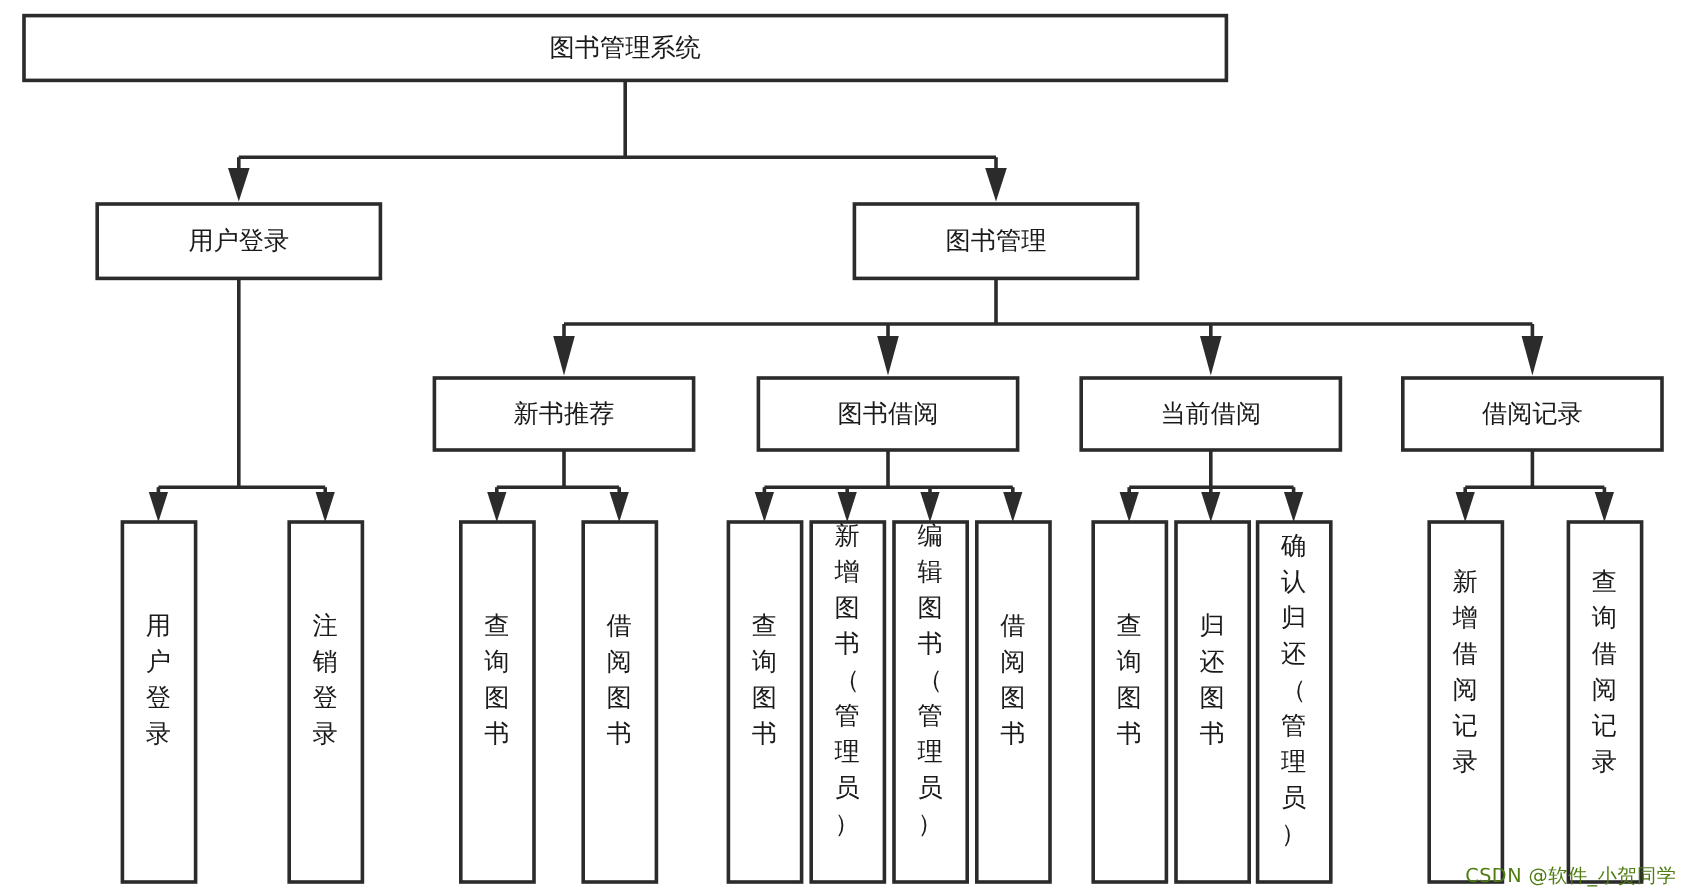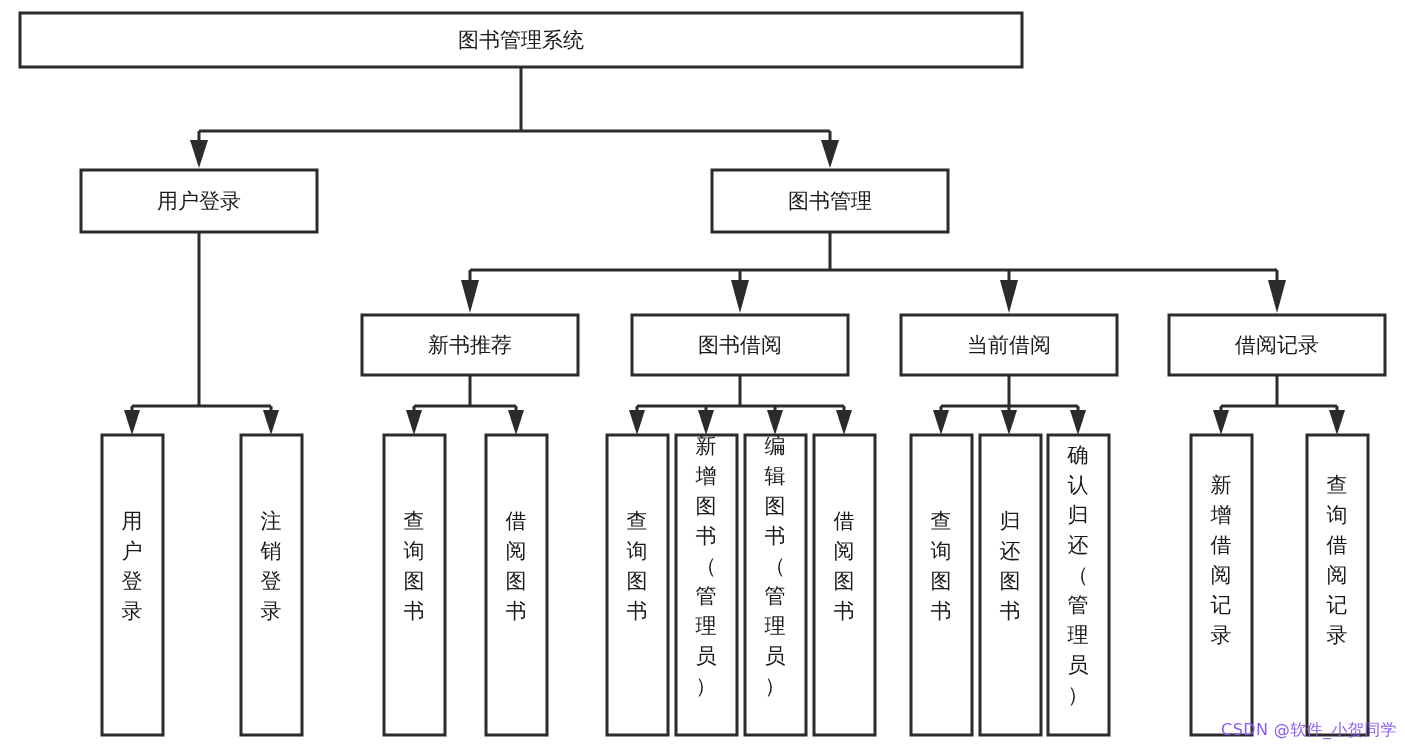--- a/index.html
+++ b/index.html
@@ -56,21 +56,21 @@
   .arrow-head {
     fill: #2b2b2b;
     stroke: none;
   }
   .watermark {
     position: absolute;
     right: 8px;
     bottom: 6px;
     font-family: "DejaVu Sans", "Liberation Sans", sans-serif;
     font-size: 16px;
-    color: #8b5cf6;
+    color: #4d7c0f;
     letter-spacing: 0.4px;
     white-space: nowrap;
     pointer-events: none;
   }
 </style>
 </head>
 <body>
 
 <div id="diagram-root">
 

